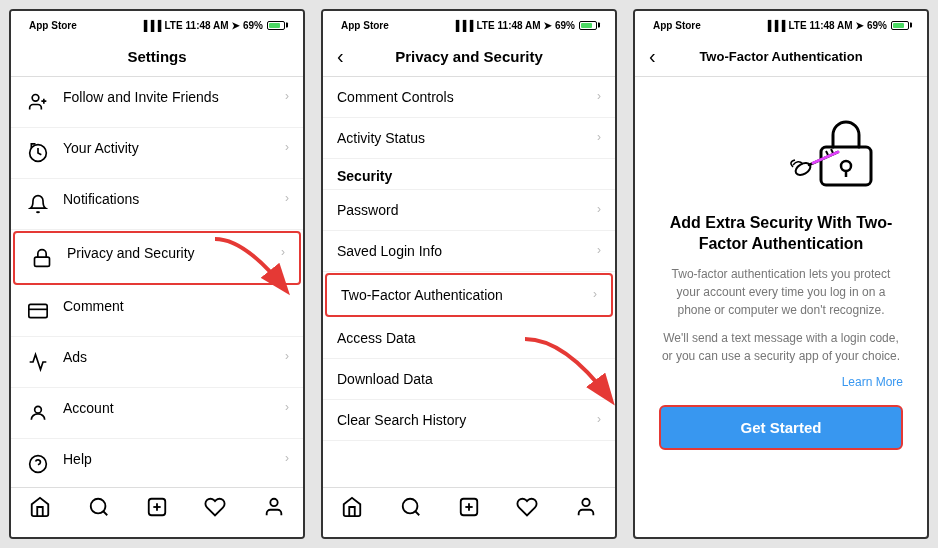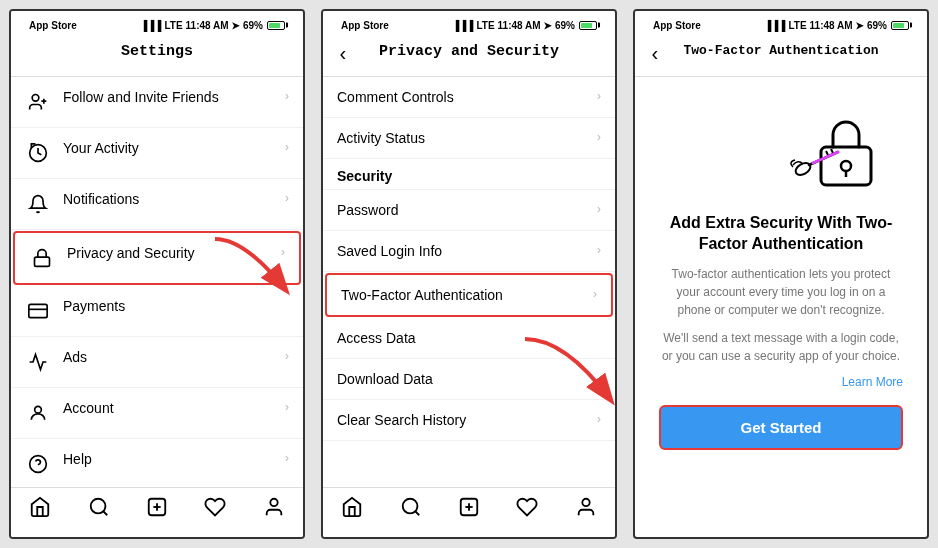--- a/index.html
+++ b/index.html
@@ -85,26 +85,26 @@
       top: 1px;
       bottom: 1px;
       width: 68%;
       background: #4cd964;
       border-radius: 1px;
     }
 
     
     .nav-header {
       display: flex;
+      align-items: center;
       padding: 6px 16px;
       border-bottom: 0.5px solid #ddd;
       background: #fff;
       position: relative;
       height: 40px;
-      font-family: Liberation Mono, monospace;
     }
     .nav-back {
       font-size: 20px;
       color: #000;
       cursor: pointer;
       position: absolute;
       left: 14px;
     }
     .nav-title {
       font-size: 15px;
@@ -310,21 +310,21 @@
           <span class="menu-item-label">Privacy and Security</span>
           <span class="menu-item-chevron">›</span>
         </div>
         <div class="menu-item">
           <div class="menu-item-icon">
             <svg width="20" height="20" viewBox="0 0 24 24" fill="none" stroke="#000" stroke-width="2">
                 <rect x="1" y="4" width="22" height="16" rx="2"></rect>
                 <line x1="1" y1="10" x2="23" y2="10"></line>
               </svg>
           </div>
-          <span class="menu-item-label">Payments</span>
+          <span class="menu-item-label">Comment</span>
         </div>
         <div class="menu-item">
           <div class="menu-item-icon">
             <svg width="20" height="20" viewBox="0 0 24 24" fill="none" stroke="#000" stroke-width="2">
                 <path d="M22 12h-4l-3 9L9 3l-3 9H2"></path>
               </svg>
           </div>
           <span class="menu-item-label">Ads</span>
           <span class="menu-item-chevron">›</span>
         </div>

